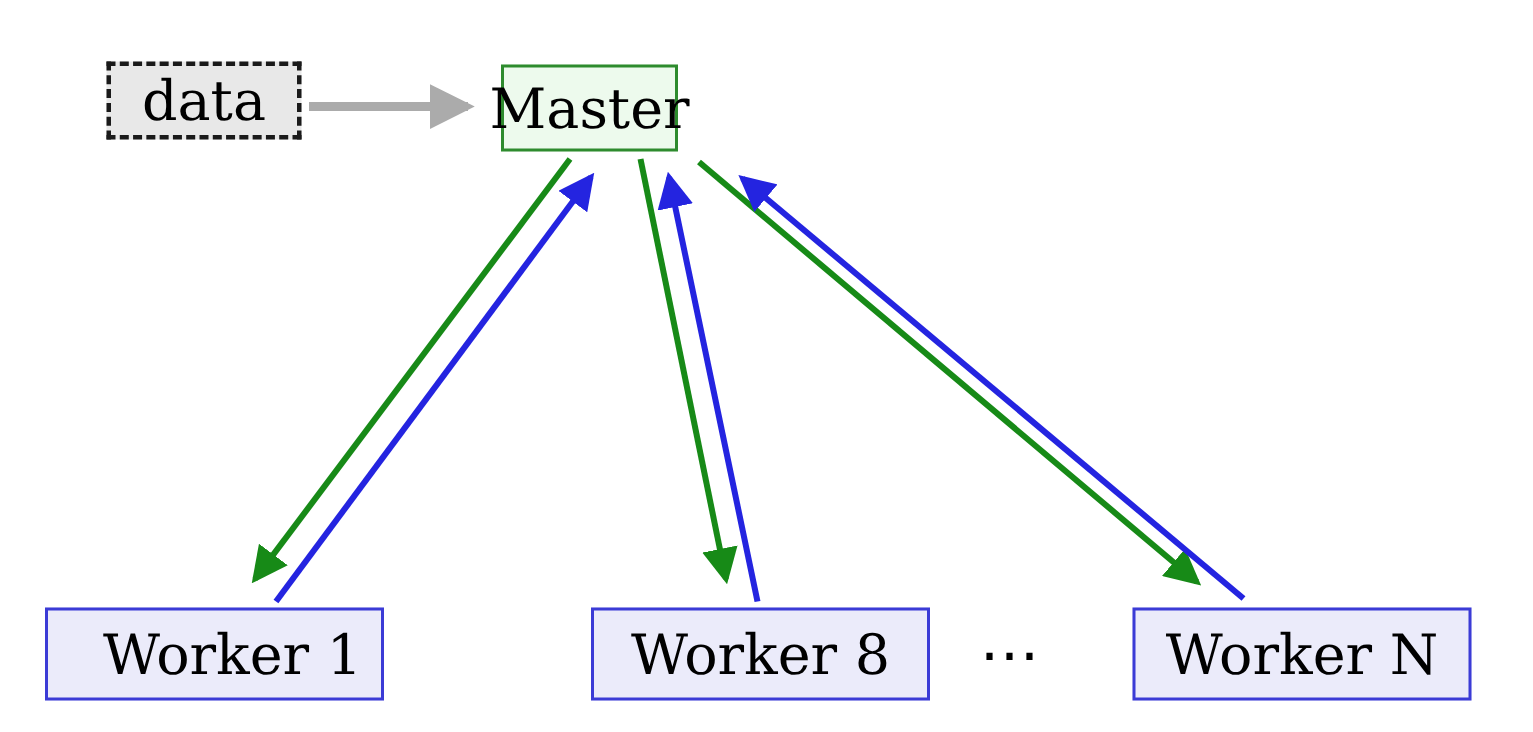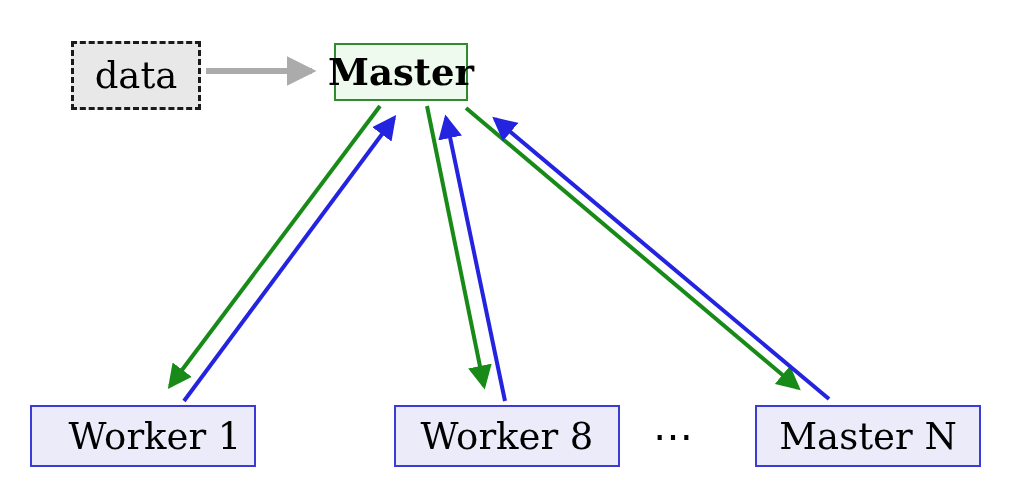--- a/index.html
+++ b/index.html
@@ -27,30 +27,29 @@
     position: absolute;
     display: flex;
     align-items: center;
     justify-content: center;
     font-size: 37px;
     color: #000000;
     box-sizing: border-box;
     white-space: nowrap;
   }
   .node-data {
-    left: 71px;  top: 41px;  width: 130px; height: 69px;
+    left: 71px;  top: 41px;  width: 130px; height: 52px;
     background: var(--data-fill, #e8e8e8);
     border: 3px dashed var(--data-border, #1a1a1a);
     align-items: center;
   }
   .node-master {
-    left: 334px; top: 43px;  width: 134px; height: 58px;
+    left: 334px; top: 43px;  width: 118px; height: 58px;
     background: var(--master-fill, #edfaed);
     border: 2px solid var(--master-border, #2e8b2e);
-    font-weight: bold;
   }
   .node-worker {
     top: 405px; width: 226px; height: 62px;
     background: var(--worker-fill, #ebebfa);
     border: 2px solid var(--worker-border, #3b3bd6);
   }
   .node-worker1 { left: 30px; padding-left: 24px; }
   .node-worker2 { left: 394px; }
   .node-workerN { left: 755px; }
   .ellipsis {
@@ -111,16 +110,16 @@
     <span>Worker 1</span>
   </div>
 
   <div class="node node-worker node-worker2">
     <span>Worker 8</span>
   </div>
 
   <div class="ellipsis">⋯</div>
 
   <div class="node node-worker node-workerN">
-    <span>Master N</span>
+    <span>Worker N</span>
   </div>
 
 </div>
 
 </body></html>

